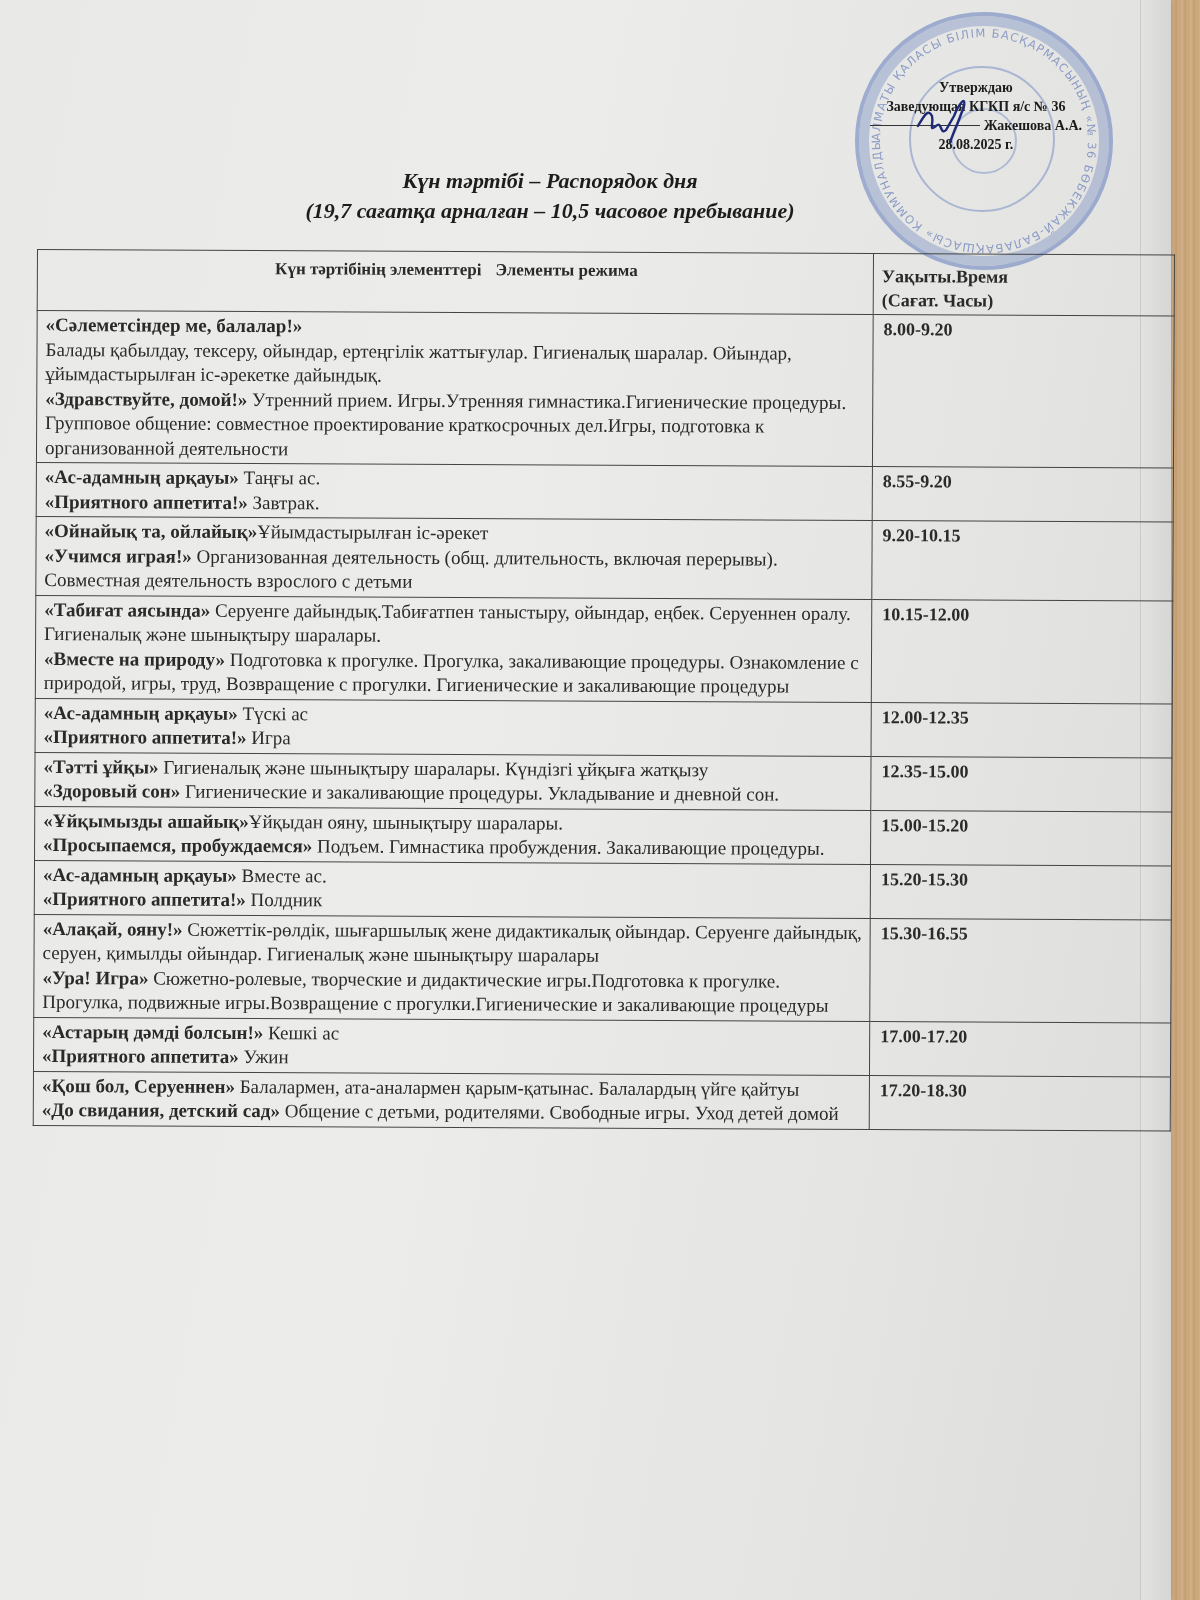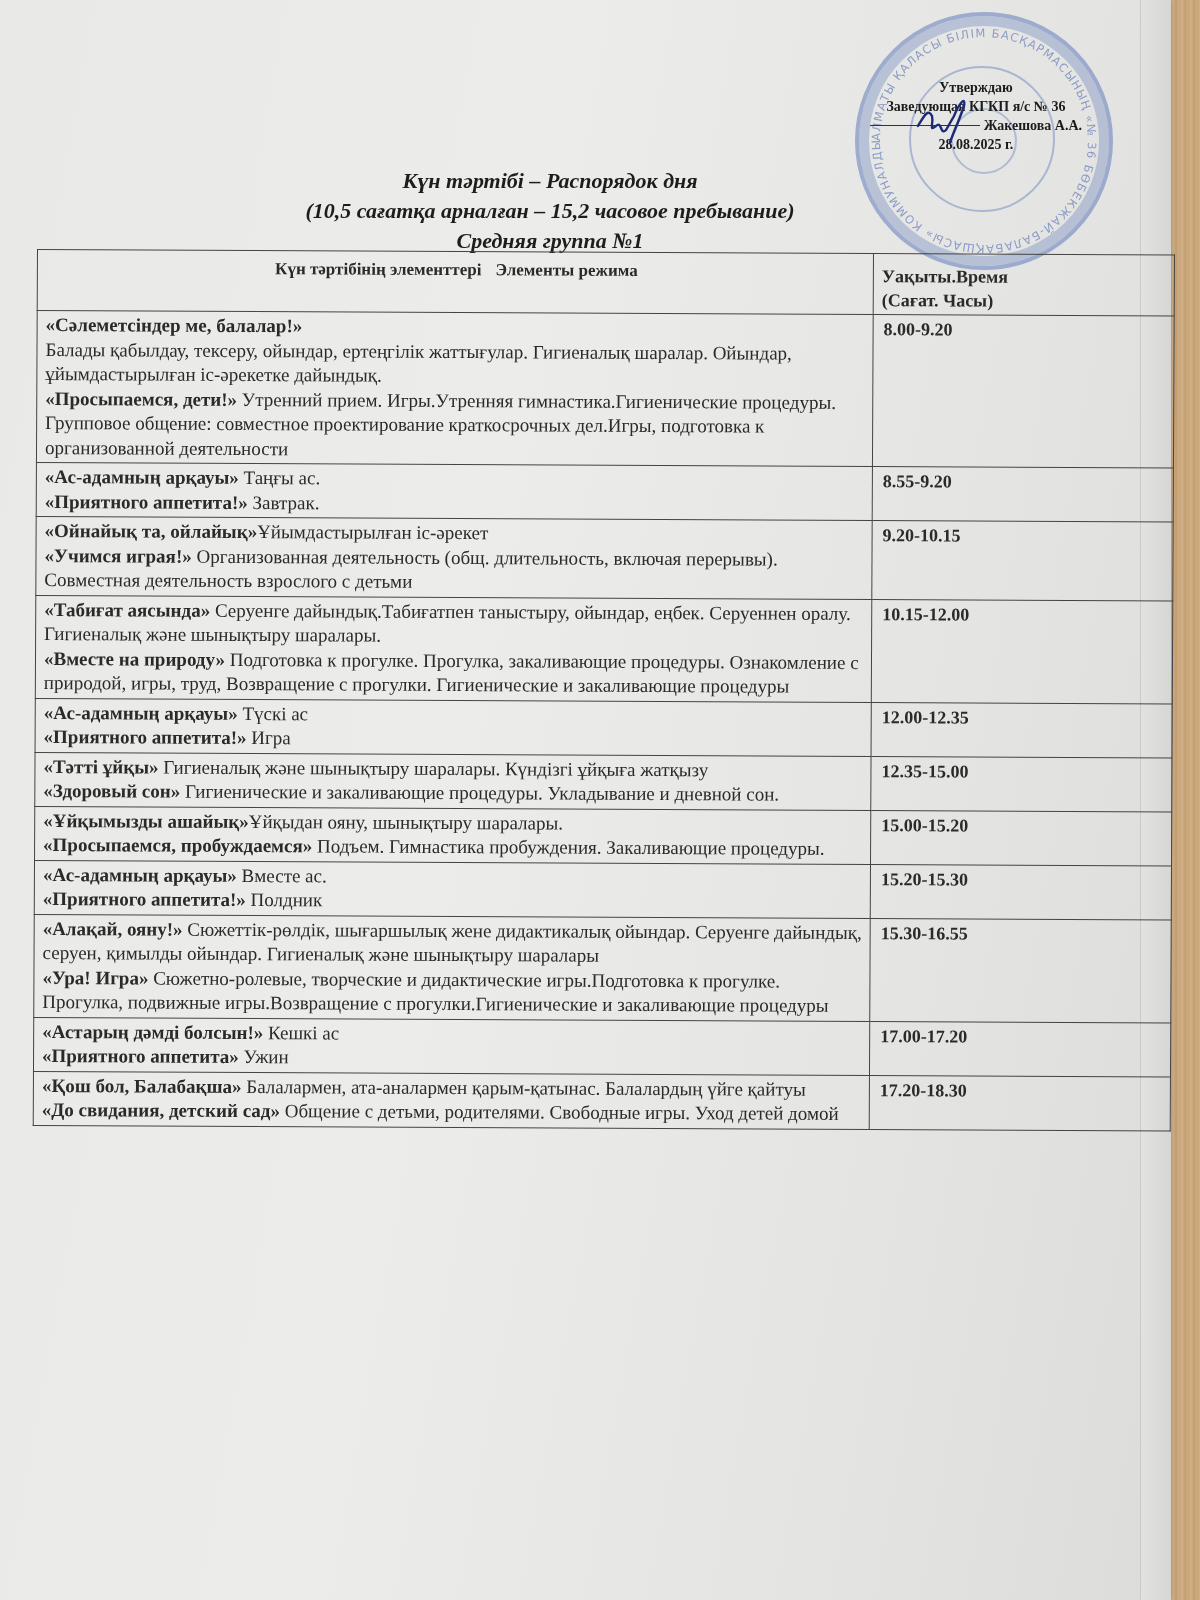--- a/index.html
+++ b/index.html
@@ -186,43 +186,42 @@
 
   <div class="approval">
     <div>Утверждаю</div>
     <div>Заведующая КГКП я/с № 36</div>
     <div><span class="sig-line"></span><span>Жакешова А.А.</span></div>
     <div>28.08.2025 г.</div>
   </div>
 
   <div class="titles">
     <div>Күн тәртібі – Распорядок дня</div>
-    <div>(10,5 сағатқа арналған – 15,2 часовое пребывание)</div>
-    <div>Средняя группа №1</div>
+    <div>(19,7 сағатқа арналған – 10,5 часовое пребывание)</div>
   </div>
 
   <table class="schedule">
     <thead>
       <tr>
         <th class="col-activity">
           <span>Күн тәртібінің элементтері</span><span class="spacer"></span><span>Элементы режима</span>
         </th>
         <th class="col-time">
           <div>Уақыты.Время</div>
           <div>(Сағат. Часы)</div>
         </th>
       </tr>
     </thead>
     <tbody>
 
       <tr>
         <td>
           <span class="kz-name">«Сәлеметсіндер ме, балалар!»</span><br>
           <span>Балады қабылдау, тексеру, ойындар, ертеңгілік жаттығулар. Гигиеналық шаралар. Ойындар, ұйымдастырылған іс-әрекетке дайындық.</span><br>
-          <span class="ru-name">«Просыпаемся, дети!»</span><span> Утренний прием. Игры.Утренняя гимнастика.Гигиенические процедуры. Групповое общение: совместное проектирование краткосрочных дел.Игры, подготовка к организованной деятельности</span>
+          <span class="ru-name">«Здравствуйте, домой!»</span><span> Утренний прием. Игры.Утренняя гимнастика.Гигиенические процедуры. Групповое общение: совместное проектирование краткосрочных дел.Игры, подготовка к организованной деятельности</span>
         </td>
         <td class="time">8.00-9.20</td>
       </tr>
 
       <tr>
         <td>
           <span class="kz-name">«Ас-адамның  арқауы»</span><span> Таңғы ас.</span><br>
           <span class="ru-name">«Приятного аппетита!»</span><span> Завтрак.</span>
         </td>
         <td class="time">8.55-9.20</td>
@@ -287,20 +286,20 @@
       <tr>
         <td>
           <span class="kz-name">«Астарың дәмді болсын!»</span><span> Кешкі ас</span><br>
           <span class="ru-name">«Приятного аппетита»</span><span> Ужин</span>
         </td>
         <td class="time">17.00-17.20</td>
       </tr>
 
       <tr>
         <td>
-          <span class="kz-name">«Қош бол, Балабақша»</span><span> Балалармен, ата-аналармен қарым-қатынас. Балалардың үйге қайтуы</span><br>
+          <span class="kz-name">«Қош бол, Серуеннен»</span><span> Балалармен, ата-аналармен қарым-қатынас. Балалардың үйге қайтуы</span><br>
           <span class="ru-name">«До свидания, детский сад»</span><span> Общение с детьми, родителями. Свободные игры. Уход детей домой</span>
         </td>
         <td class="time">17.20-18.30</td>
       </tr>
     </tbody>
   </table>
 </div>
 
 </body></html>

